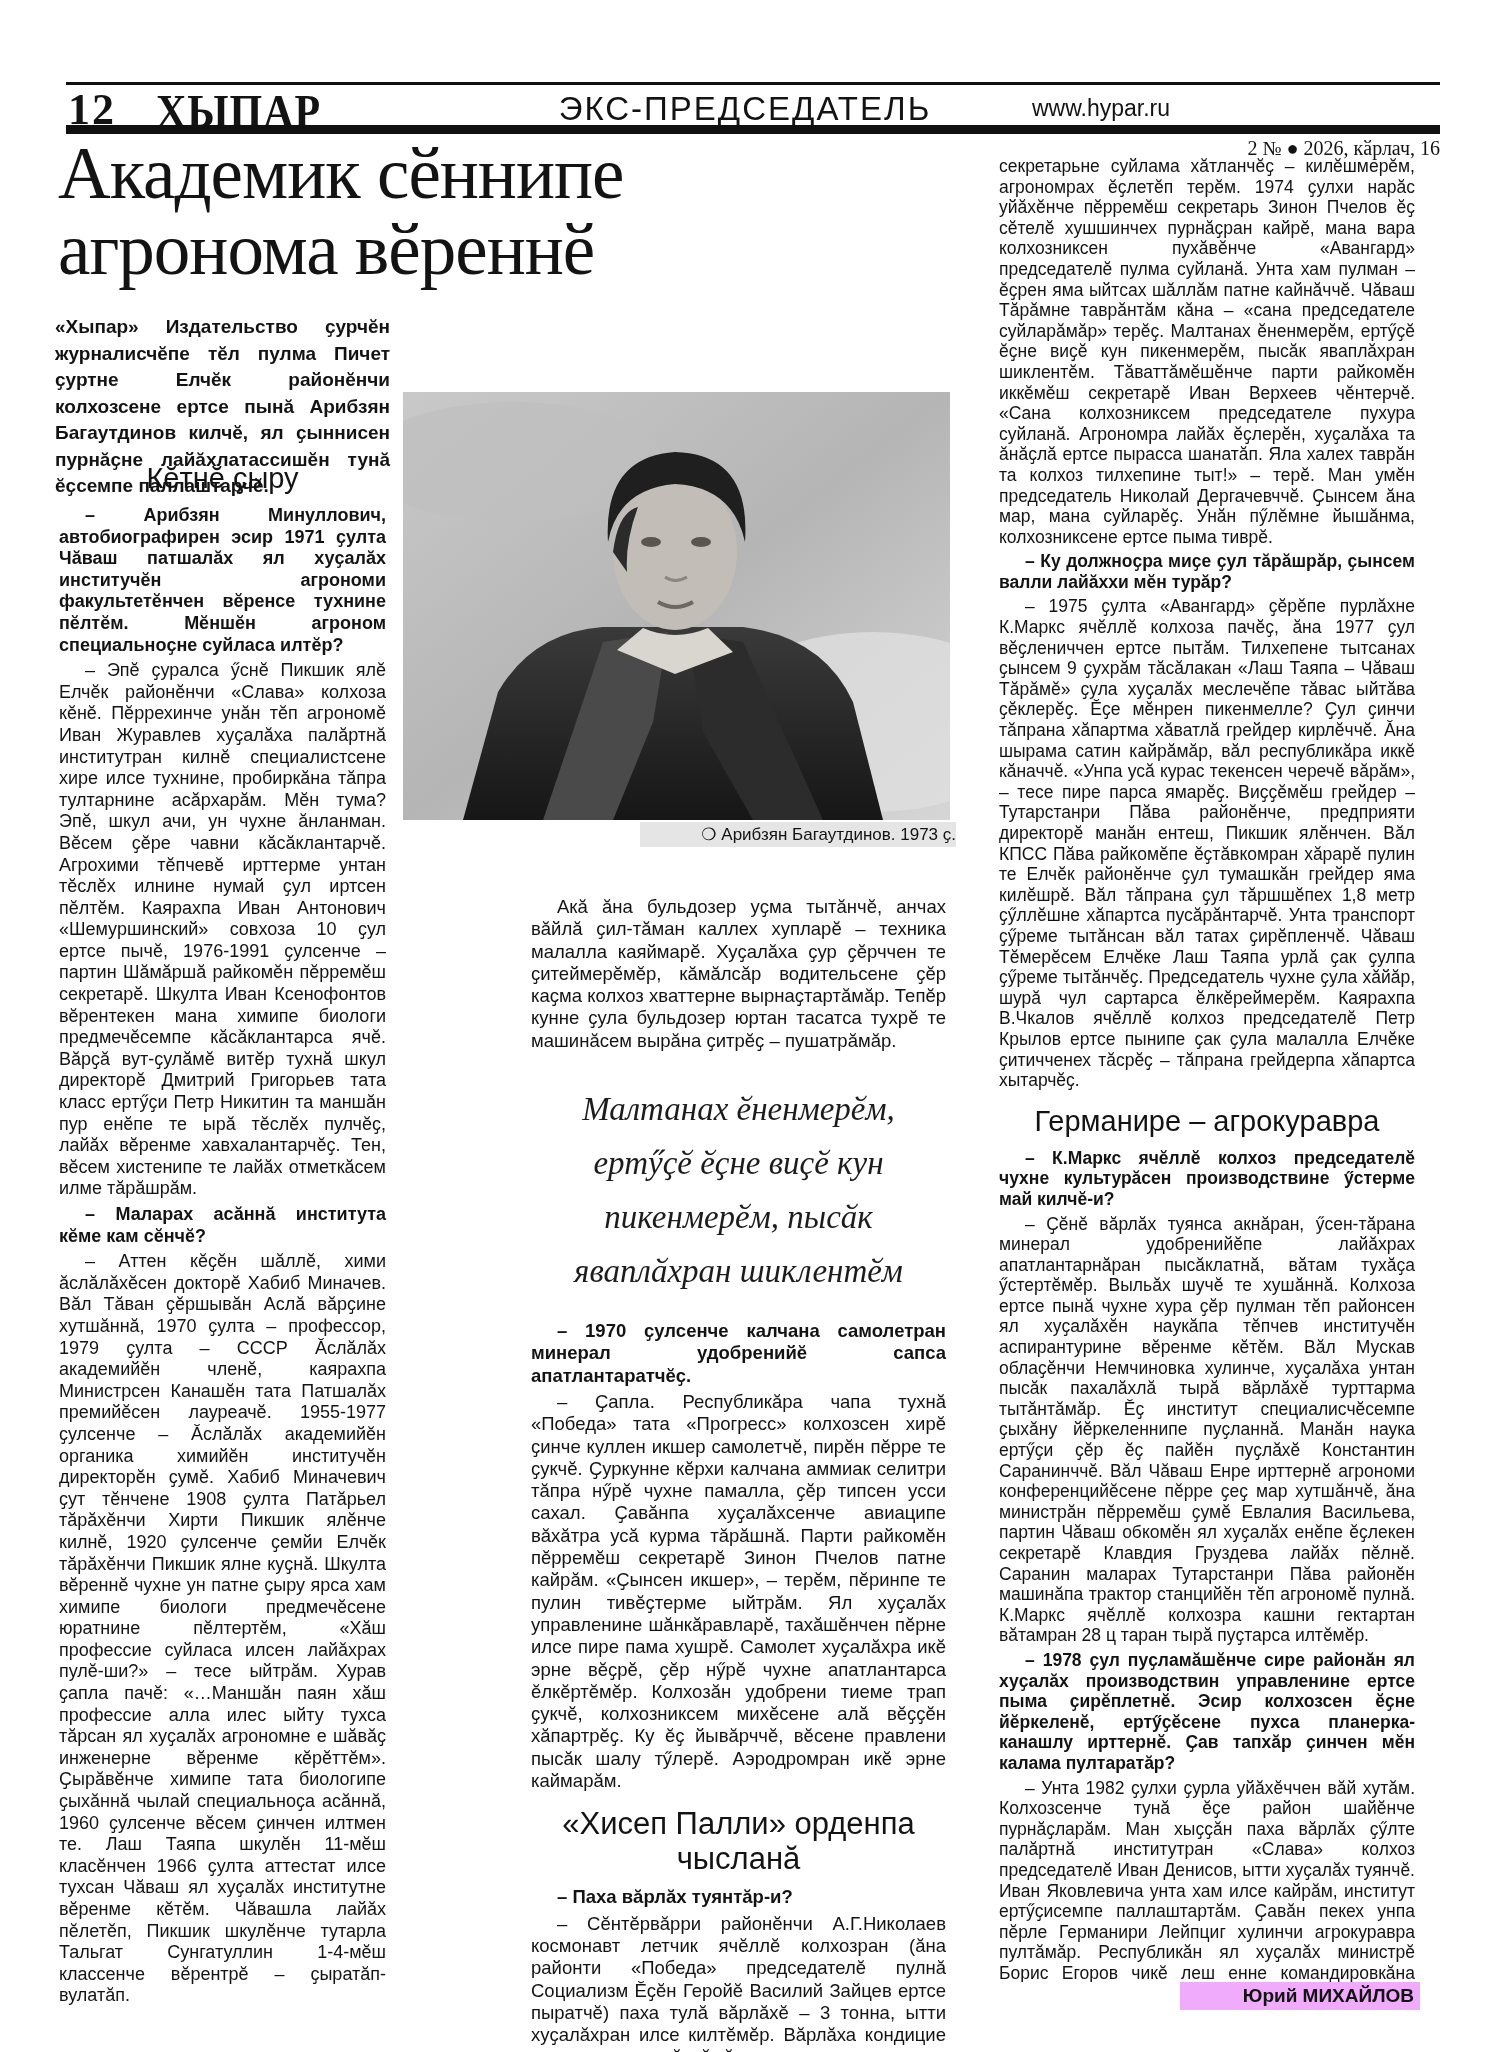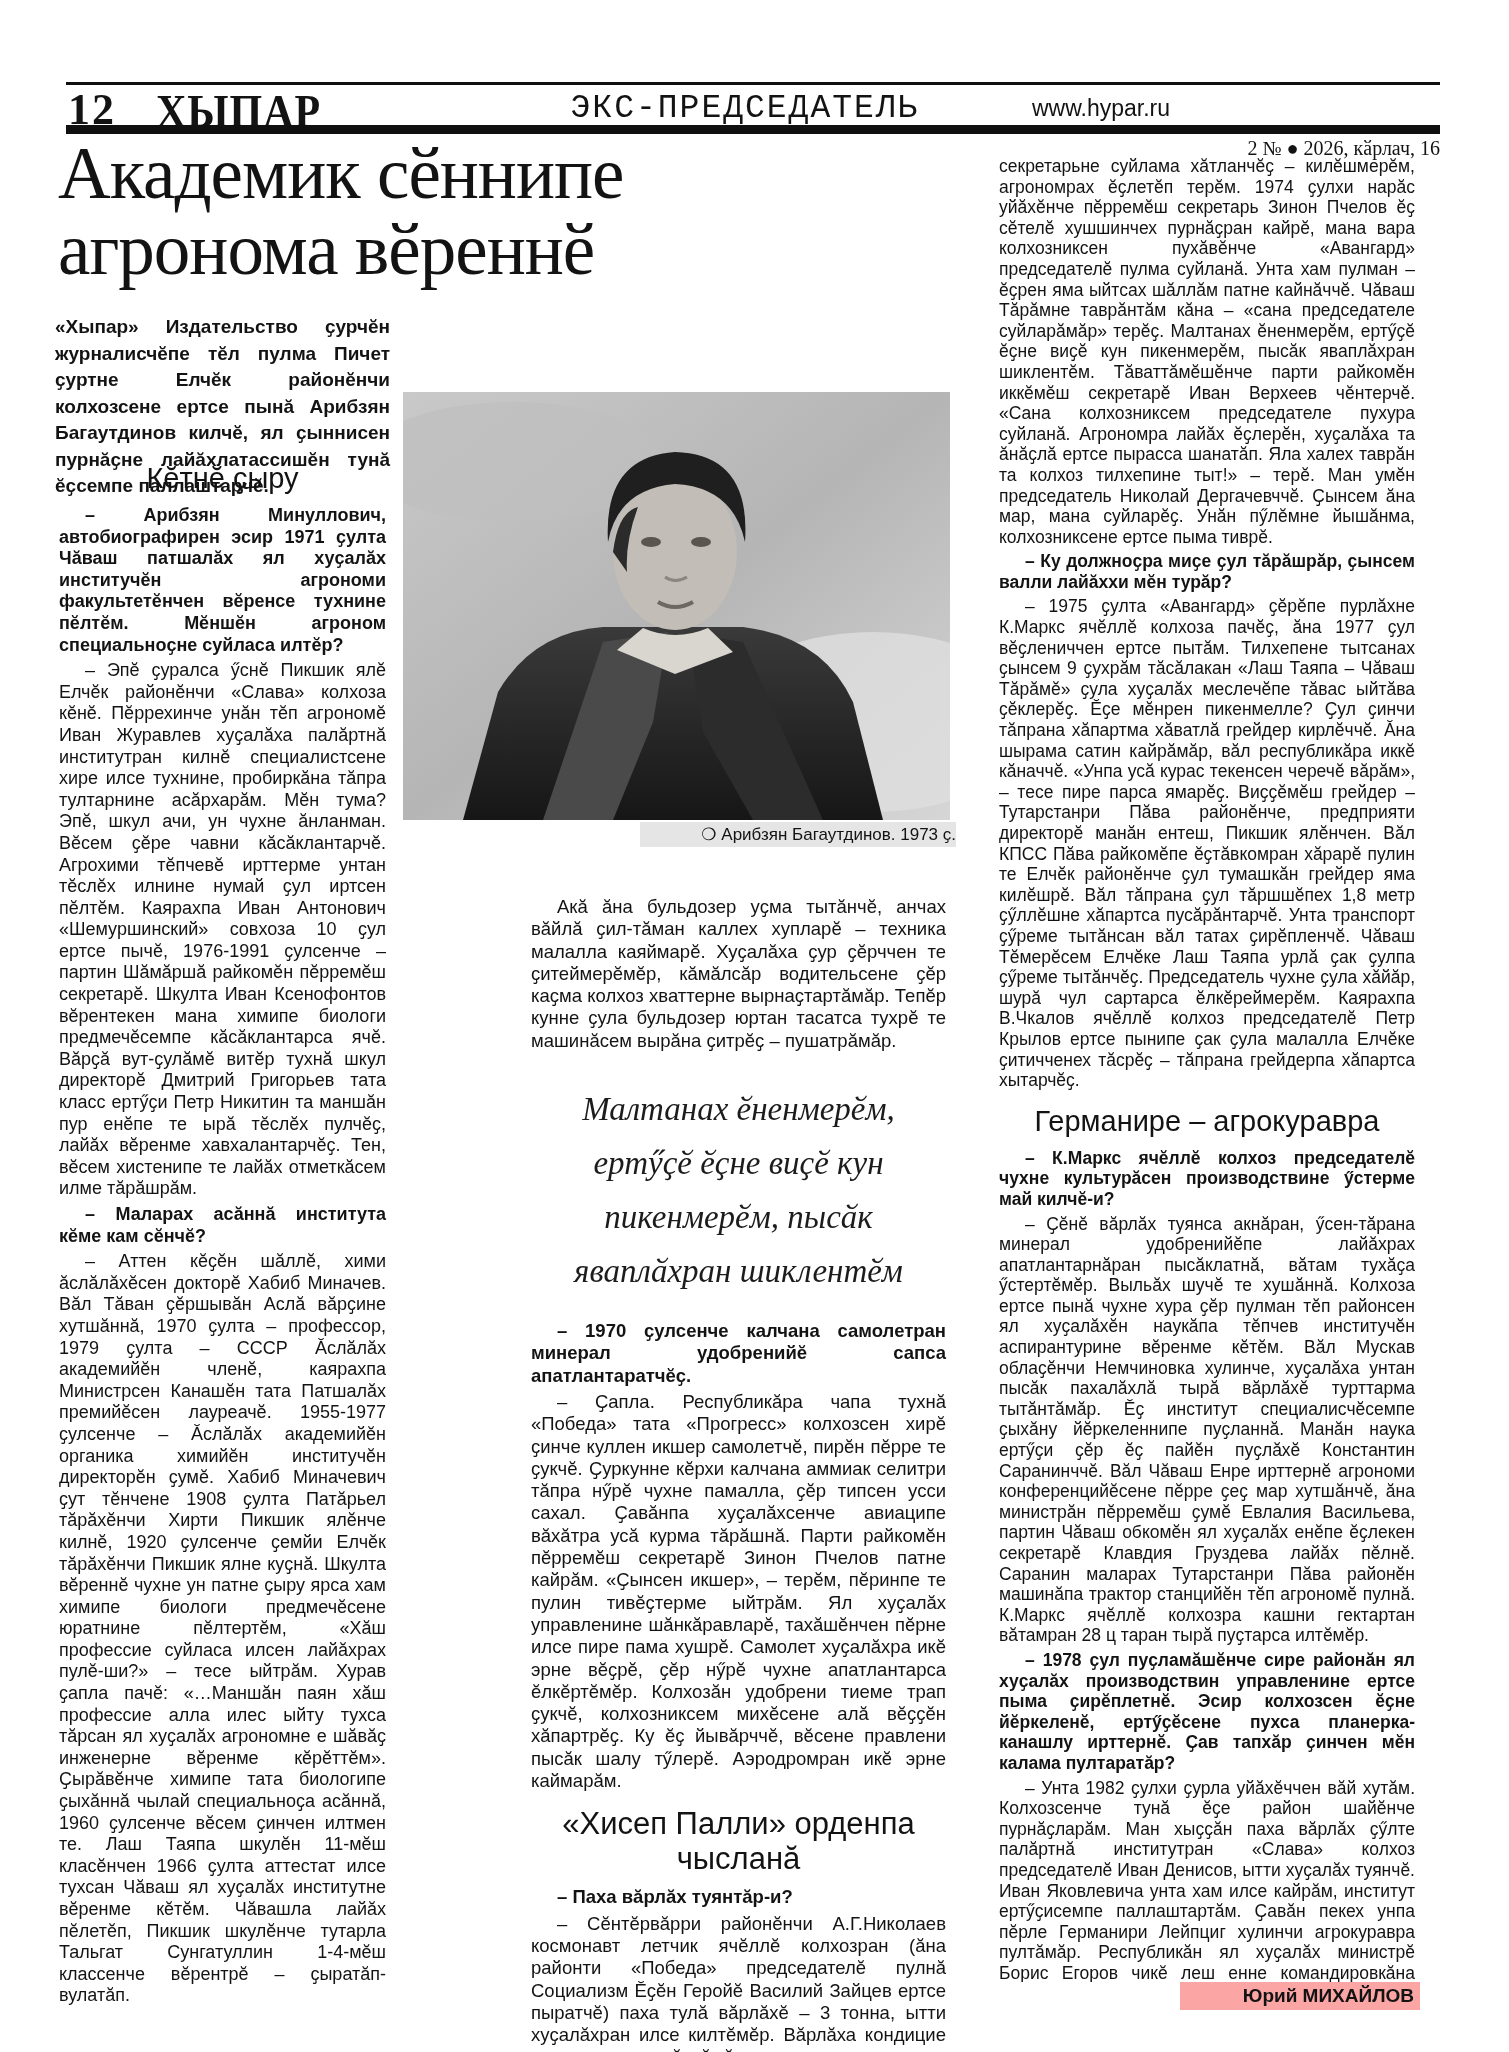--- a/index.html
+++ b/index.html
@@ -4,21 +4,21 @@
 <style>
   html,body{margin:0;padding:0;background:#888;}
   #page{position:relative;width:1509px;height:2052px;background:#ffffff;overflow:hidden;
         font-family:"Liberation Sans",sans-serif;color:#131313;}
   .rule{position:absolute;background:#101010;}
   #thin-rule{left:66px;top:82px;width:1374px;height:3px;}
   #thick-rule{left:66px;top:125px;width:1374px;height:9px;}
   .hdr{position:absolute;white-space:nowrap;}
   #page-num{left:68px;top:84px;font-family:"Liberation Serif",serif;font-size:44px;font-weight:bold;letter-spacing:2px;}
   #masthead{left:156px;top:86px;font-family:"Liberation Serif",serif;font-size:42px;font-weight:900;transform:scaleY(1.08);transform-origin:top left;letter-spacing:1px;}
-  #section-title{left:545px;top:90px;width:400px;text-align:center;font-family:Liberation Mono, monospace;font-size:33px;letter-spacing:2px;font-weight:500;}
+  #section-title{left:545px;top:90px;width:400px;text-align:center;font-family:Liberation Sans, sans-serif;font-size:33px;letter-spacing:2px;font-weight:500;}
   #site-url{left:1032px;top:95px;font-size:23px;font-weight:normal;}
   #issue-line{left:1188px;top:97px;width:252px;text-align:right;font-family:"Liberation Serif",serif;font-size:20px;margin-top:40px;}
   #headline{position:absolute;left:58px;top:136px;width:900px;font-family:"Liberation Serif",serif;
             font-size:73px;line-height:76px;font-weight:500;letter-spacing:-1px;}
   #lede{position:absolute;left:55px;top:314px;width:335px;font-size:19px;line-height:26.5px;
         font-weight:bold;text-align:justify;}
   .col{position:absolute;text-align:justify;overflow:hidden;}
   #col1{left:55px;top:448px;width:335px;height:1566px;font-size:18px;line-height:21.6px;}
   #col2{left:527px;top:892px;width:423px;height:1190px;font-size:18.5px;line-height:22.3px;}
   #col3{left:995px;top:152px;width:424px;height:1830px;font-size:17.5px;line-height:20.6px;}
@@ -28,21 +28,21 @@
         margin:14px 0 10px 0;}
   #col2 .col-heading{font-size:31px;line-height:35px;}
   
   #photo{position:absolute;left:403px;top:392px;width:547px;height:428px;background:#b9b9b9;overflow:hidden;}
   #caption{position:absolute;left:640px;top:822px;width:310px;text-align:right;font-size:17px;font-weight:normal;background:#e5e5e5;padding:2px 0 2px 6px;}
   
   .quote-wrap{position:relative;margin:30px 0 22px 0;padding:0 10px;}
   .quote-text{font-family:"Liberation Serif",serif;font-style:italic;font-size:33px;line-height:54px;
         text-align:center;text-indent:0 !important;font-weight:500;color:#1c1c1c;}
   #author{position:absolute;left:1180px;top:1982px;width:240px;text-align:right;font-size:19px;
-        font-weight:bold;background:#fca5a5;padding:3px 6px 3px 12px;box-sizing:border-box;}
+        font-weight:bold;background:#f0abfc;padding:3px 6px 3px 12px;box-sizing:border-box;}
 </style>
 </head>
 <body>
 
 <div id="page">
 
   <div id="thin-rule" class="rule"></div>
   <div id="page-num" class="hdr">12</div>
   <div id="masthead" class="hdr">ХЫПАР</div>
   <div id="section-title" class="hdr">ЭКС-ПРЕДСЕДАТЕЛЬ</div>

